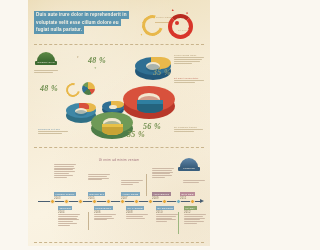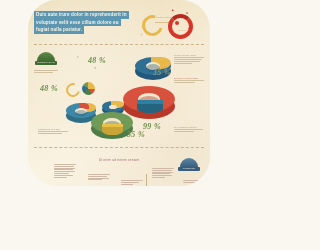--- a/index.html
+++ b/index.html
@@ -3,24 +3,23 @@
 <meta charset="utf-8">
 <title>Infographic Poster</title>
 <style>
   html,body{margin:0;padding:0;}
   body{
     width:238px;height:250px;overflow:hidden;
     background:#faf7f0;
     font-family:"Liberation Sans", sans-serif;
   }
   #poster{
-    position:absolute;left:28px;top:0;width:182px;height:186px;
+    position:absolute;left:28px;top:0;width:182px;height:246px;
     background:linear-gradient(160deg,#e8d5a8 0%,#f0e3c4 18%,#f6ecd6 42%,#faf3e2 70%,#f7efdd 100%);
     overflow:hidden;
-    border-radius:29px;
   }
   #poster:before{
     content:"";position:absolute;inset:0;
     background:
       radial-gradient(circle at 20% 12%, rgba(255,255,255,.35) 0%, rgba(255,255,255,0) 45%),
       radial-gradient(circle at 85% 80%, rgba(210,180,130,.18) 0%, rgba(255,255,255,0) 55%);
     pointer-events:none;
   }
   .sec{position:absolute;left:0;width:182px;}
 
@@ -230,21 +229,21 @@
     <div class="d3" style="left:95px;top:33px;width:52px;height:38px;">
       <div class="side" style="left:0;top:10px;width:52px;height:26px;background:#b8382a;"></div>
       <div class="top" style="left:0;top:3px;width:52px;height:26px;background:#d8513c;"></div>
       <div class="hole" style="left:15px;top:10px;width:22px;height:12px;background:#f3e8cf;"></div>
       <div class="hole" style="left:15px;top:13px;width:22px;height:12px;background:#a83325;opacity:.4;"></div>
 
       <div class="top" style="left:14px;top:17px;width:26px;height:13px;background:#2f7fa0;border-radius:0 0 50% 50%;"></div>
       <div class="side" style="left:14px;top:21px;width:26px;height:9px;background:#24647e;border-radius:0 0 50% 50%;"></div>
     </div>
 
-    <div class="pct" style="left:115px;top:72px;">99 %</div>
+    <div class="pct" style="left:115px;top:72px;">56 %</div>
 
     <div class="d3" style="left:38px;top:52px;width:30px;height:22px;">
       <div class="side" style="left:0;top:6px;width:30px;height:15px;background:#2f6f85;"></div>
       <div class="top" style="left:0;top:1px;width:30px;height:15px;background:#3f87a6;"></div>
       <div class="top" style="left:13px;top:1px;width:17px;height:9px;background:#e8b84b;border-radius:0 50% 50% 0;"></div>
       <div class="top" style="left:13px;top:1px;width:10px;height:6px;background:#d8513c;border-radius:0 50% 0 0;"></div>
       <div class="hole" style="left:9px;top:6px;width:12px;height:6px;background:#f3e8cf;"></div>
       <div class="hole" style="left:9px;top:8px;width:12px;height:6px;background:#285c70;opacity:.35;"></div>
     </div>
 

